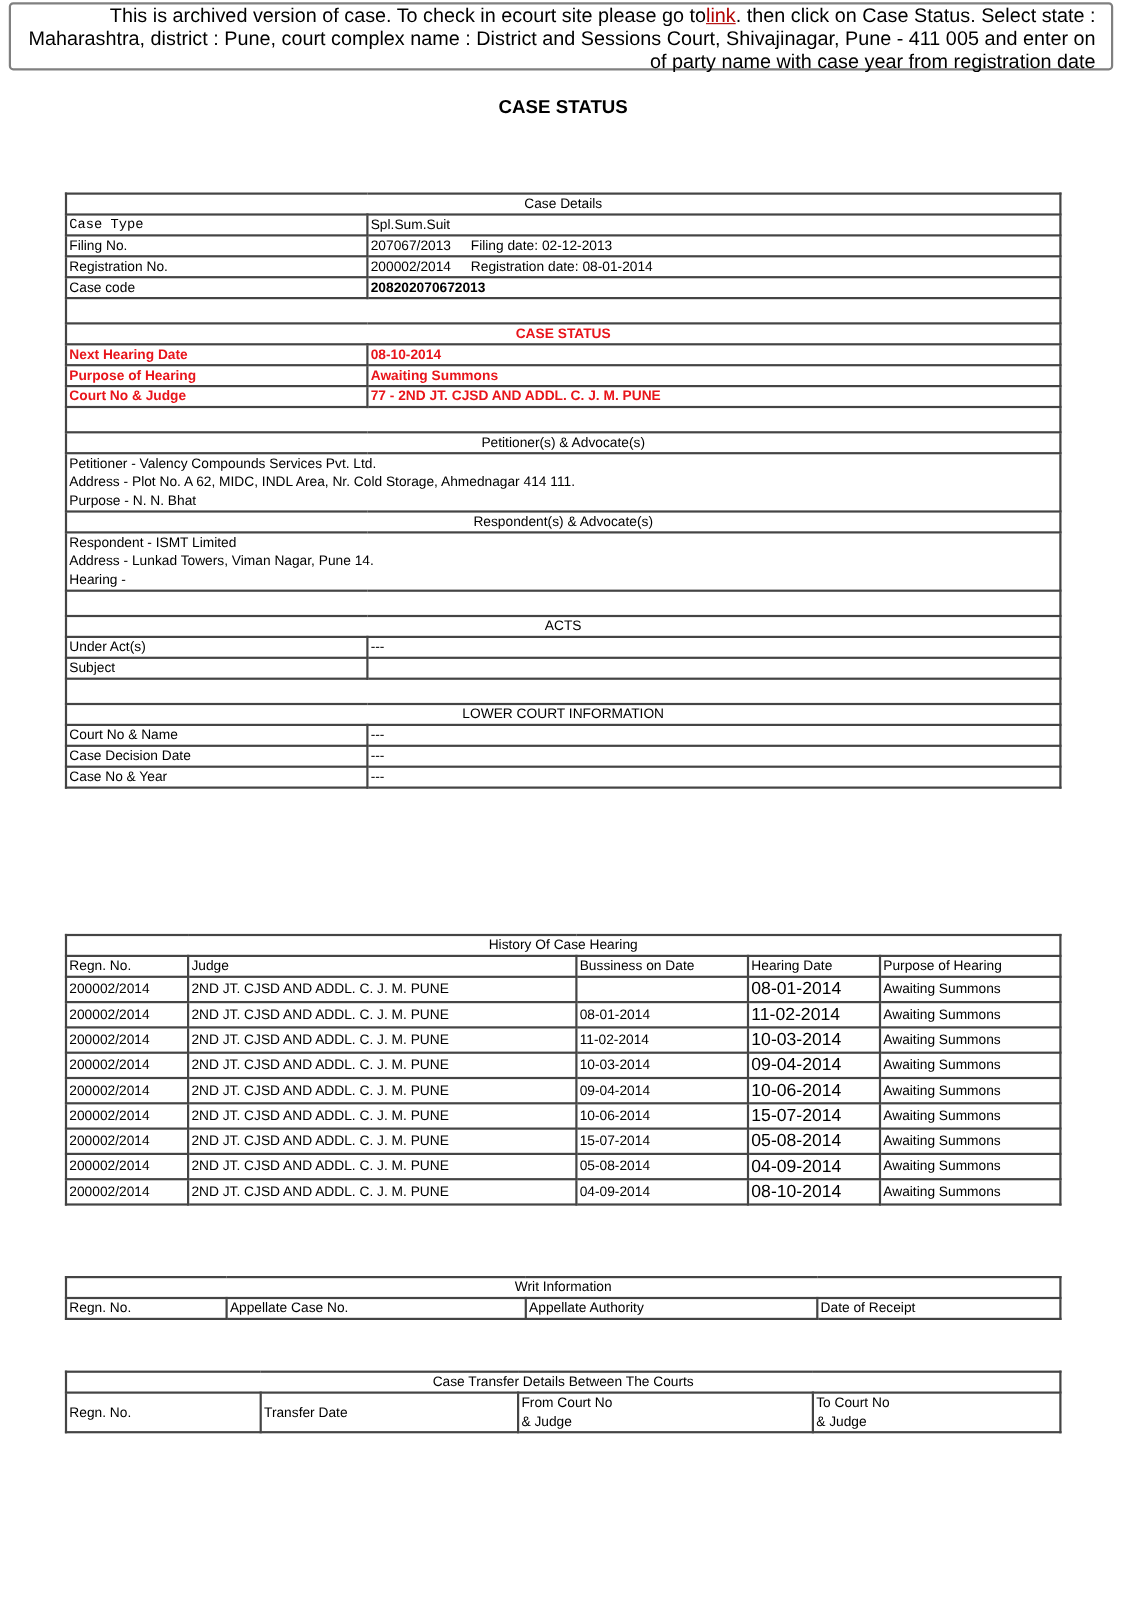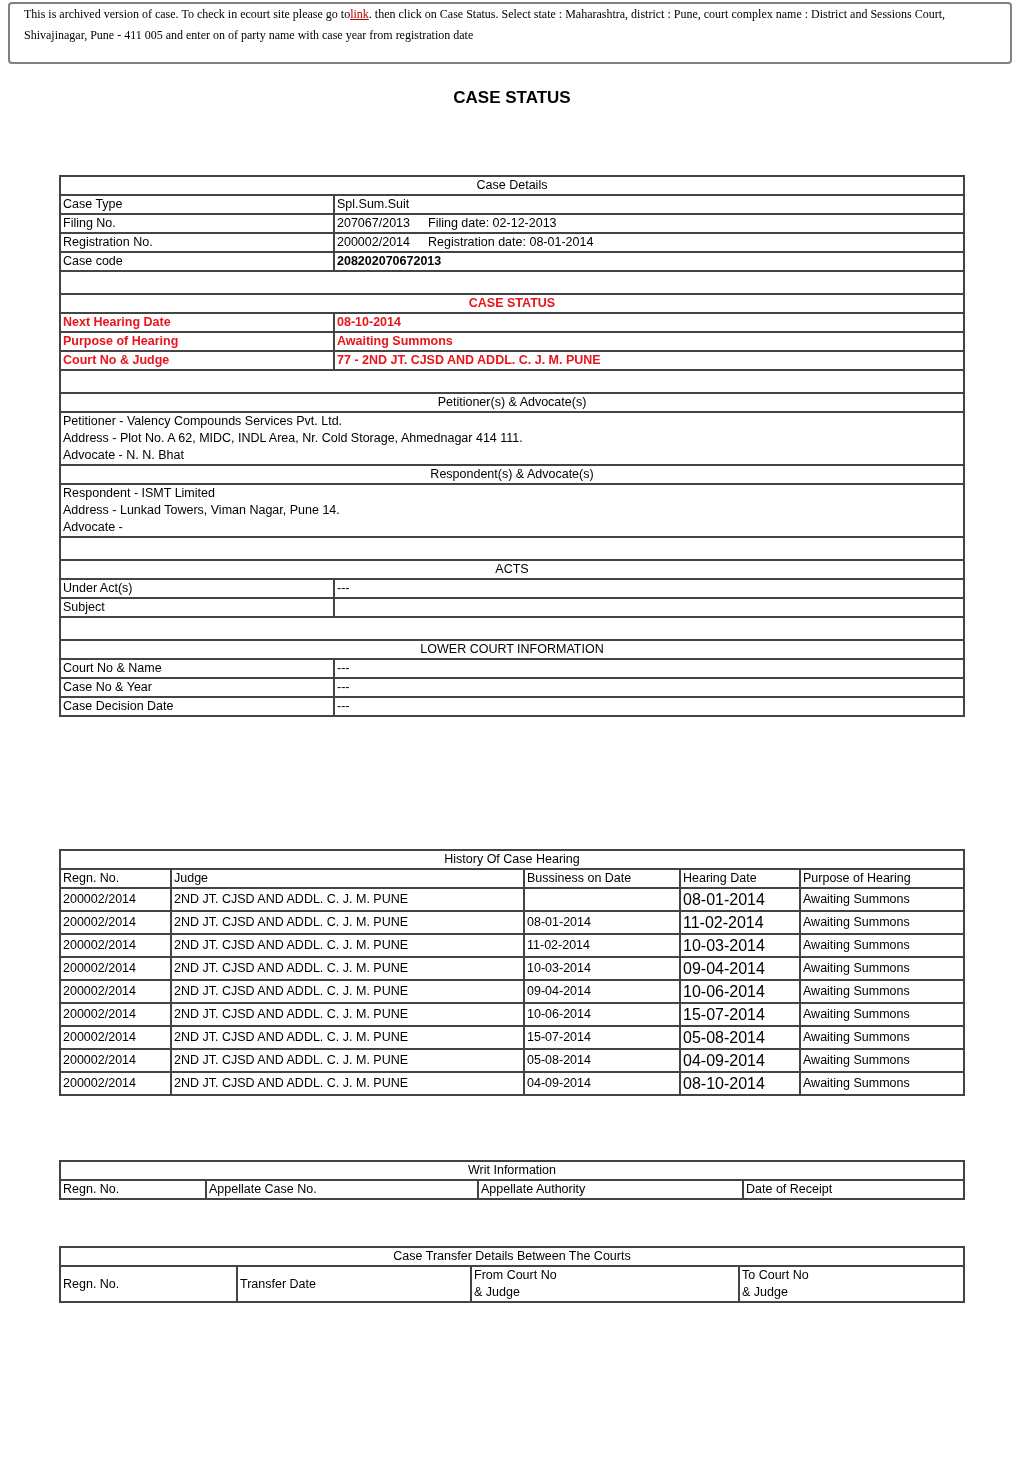--- a/index.html
+++ b/index.html
@@ -1,35 +1,35 @@
 <!DOCTYPE html>
 <html><head>
 <meta charset="utf-8">
 <style>
   html, body { margin: 0; padding: 0; background: #ffffff; }
   body { width: 1024px; height: 1460px; position: relative; font-family: "Liberation Sans", sans-serif; color: #000; }
   .notice {
     position: absolute; left: 8px; top: 2px; width: 1004px; height: 62px;
     border: 2px solid #808080; border-radius: 4px; box-sizing: border-box;
-    text-align: left; font-size: 12px; line-height: 21px; padding: 0 14px; font-family: Liberation Serif, serif;
+    text-align: right; font-size: 18px; line-height: 21px; padding: 0 14px;
   }
   .notice a { color: #b00000; text-decoration: underline; }
   .page-title {
     position: absolute; left: 0; top: 88px; width: 1024px; text-align: center;
     font-weight: bold; font-size: 17px;
   }
   table { border-collapse: collapse; position: absolute; left: 59px; width: 906px; font-size: 12.5px; }
   td { border: 2px solid #444; padding: 0 2px; height: 17px; line-height: 17px; vertical-align: middle; }
   .center { text-align: center; }
   .red { color: #e8141a; font-weight: bold; }
   .bold { font-weight: bold; }
   .multi td { line-height: 17px; }
   .big { font-size: 16px; }
   #details { top: 175px; }
-  #details .c1 { width: 268px; }
+  #details .c1 { width: 268px; font-family: Liberation Mono, monospace; }
   #history { top: 849px; }
   #history td { height: 21px; margin-top: 33px; }
   #history tr.hdr td { height: 17px; }
   #writ { top: 1160px; }
   #transfer { top: 1246px; }
   .sp { display: inline-block; width: 18px; }
 </style>
 </head>
 <body>
 
@@ -81,31 +81,31 @@
   <tr>
         <td colspan="2" style="height:21px"></td>
       </tr>
   <tr>
         <td colspan="2" class="center">Petitioner(s) &amp; Advocate(s)</td>
       </tr>
   <tr class="multi">
         <td colspan="2">
     <div>Petitioner - Valency Compounds Services Pvt. Ltd.</div>
     <div>Address - Plot No. A 62, MIDC, INDL Area, Nr. Cold Storage, Ahmednagar 414 111.</div>
-    <div>Advocate - N. N. Bhat</div>
+    <div>Purpose - N. N. Bhat</div>
   </td>
       </tr>
   <tr>
         <td colspan="2" class="center">Respondent(s) &amp; Advocate(s)</td>
       </tr>
   <tr class="multi">
         <td colspan="2">
     <div>Respondent - ISMT Limited</div>
     <div>Address - Lunkad Towers, Viman Nagar, Pune 14.</div>
-    <div>Advocate -</div>
+    <div>Hearing -</div>
   </td>
       </tr>
   <tr>
         <td colspan="2" style="height:21px"></td>
       </tr>
   <tr>
         <td colspan="2" class="center">ACTS</td>
       </tr>
   <tr>
         <td>Under Act(s)</td>
@@ -119,25 +119,25 @@
         <td colspan="2" style="height:21px"></td>
       </tr>
   <tr>
         <td colspan="2" class="center">LOWER COURT INFORMATION</td>
       </tr>
   <tr>
         <td>Court No &amp; Name</td>
         <td>---</td>
       </tr>
   <tr>
+        <td>Case Decision Date</td>
+        <td>---</td>
+      </tr>
+  <tr>
         <td>Case No &amp; Year</td>
-        <td>---</td>
-      </tr>
-  <tr>
-        <td>Case Decision Date</td>
         <td>---</td>
       </tr>
 </tbody>
   </table>
 
 <table id="history">
   <colgroup>
       <col style="width:111px">
       <col style="width:353px">
       <col style="width:156px">

